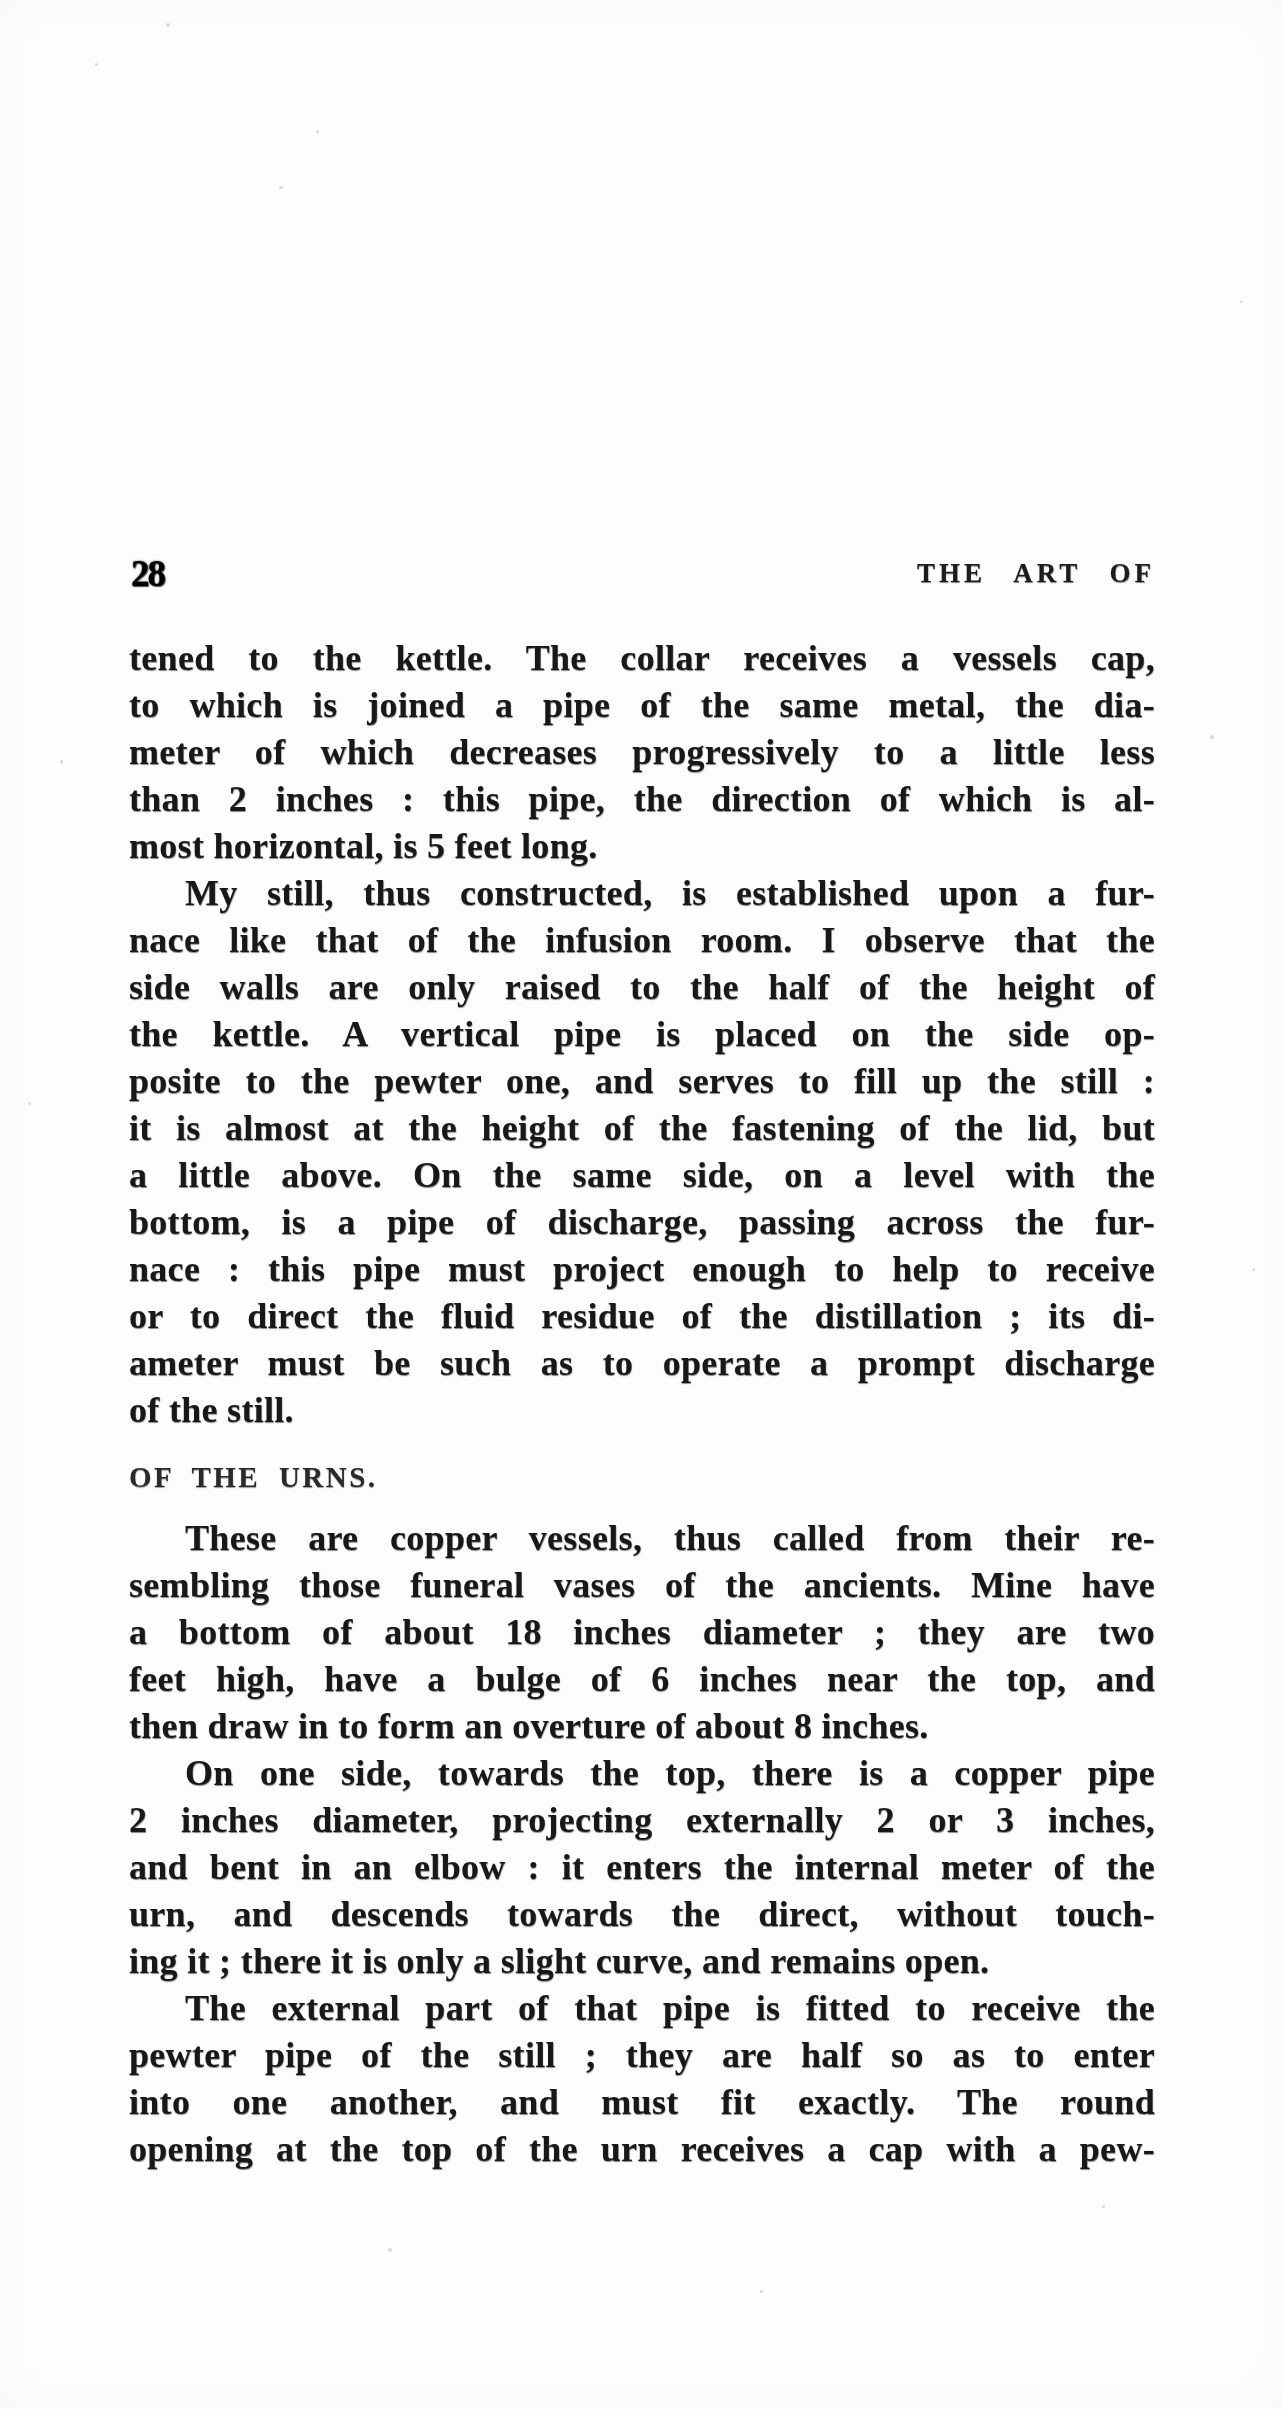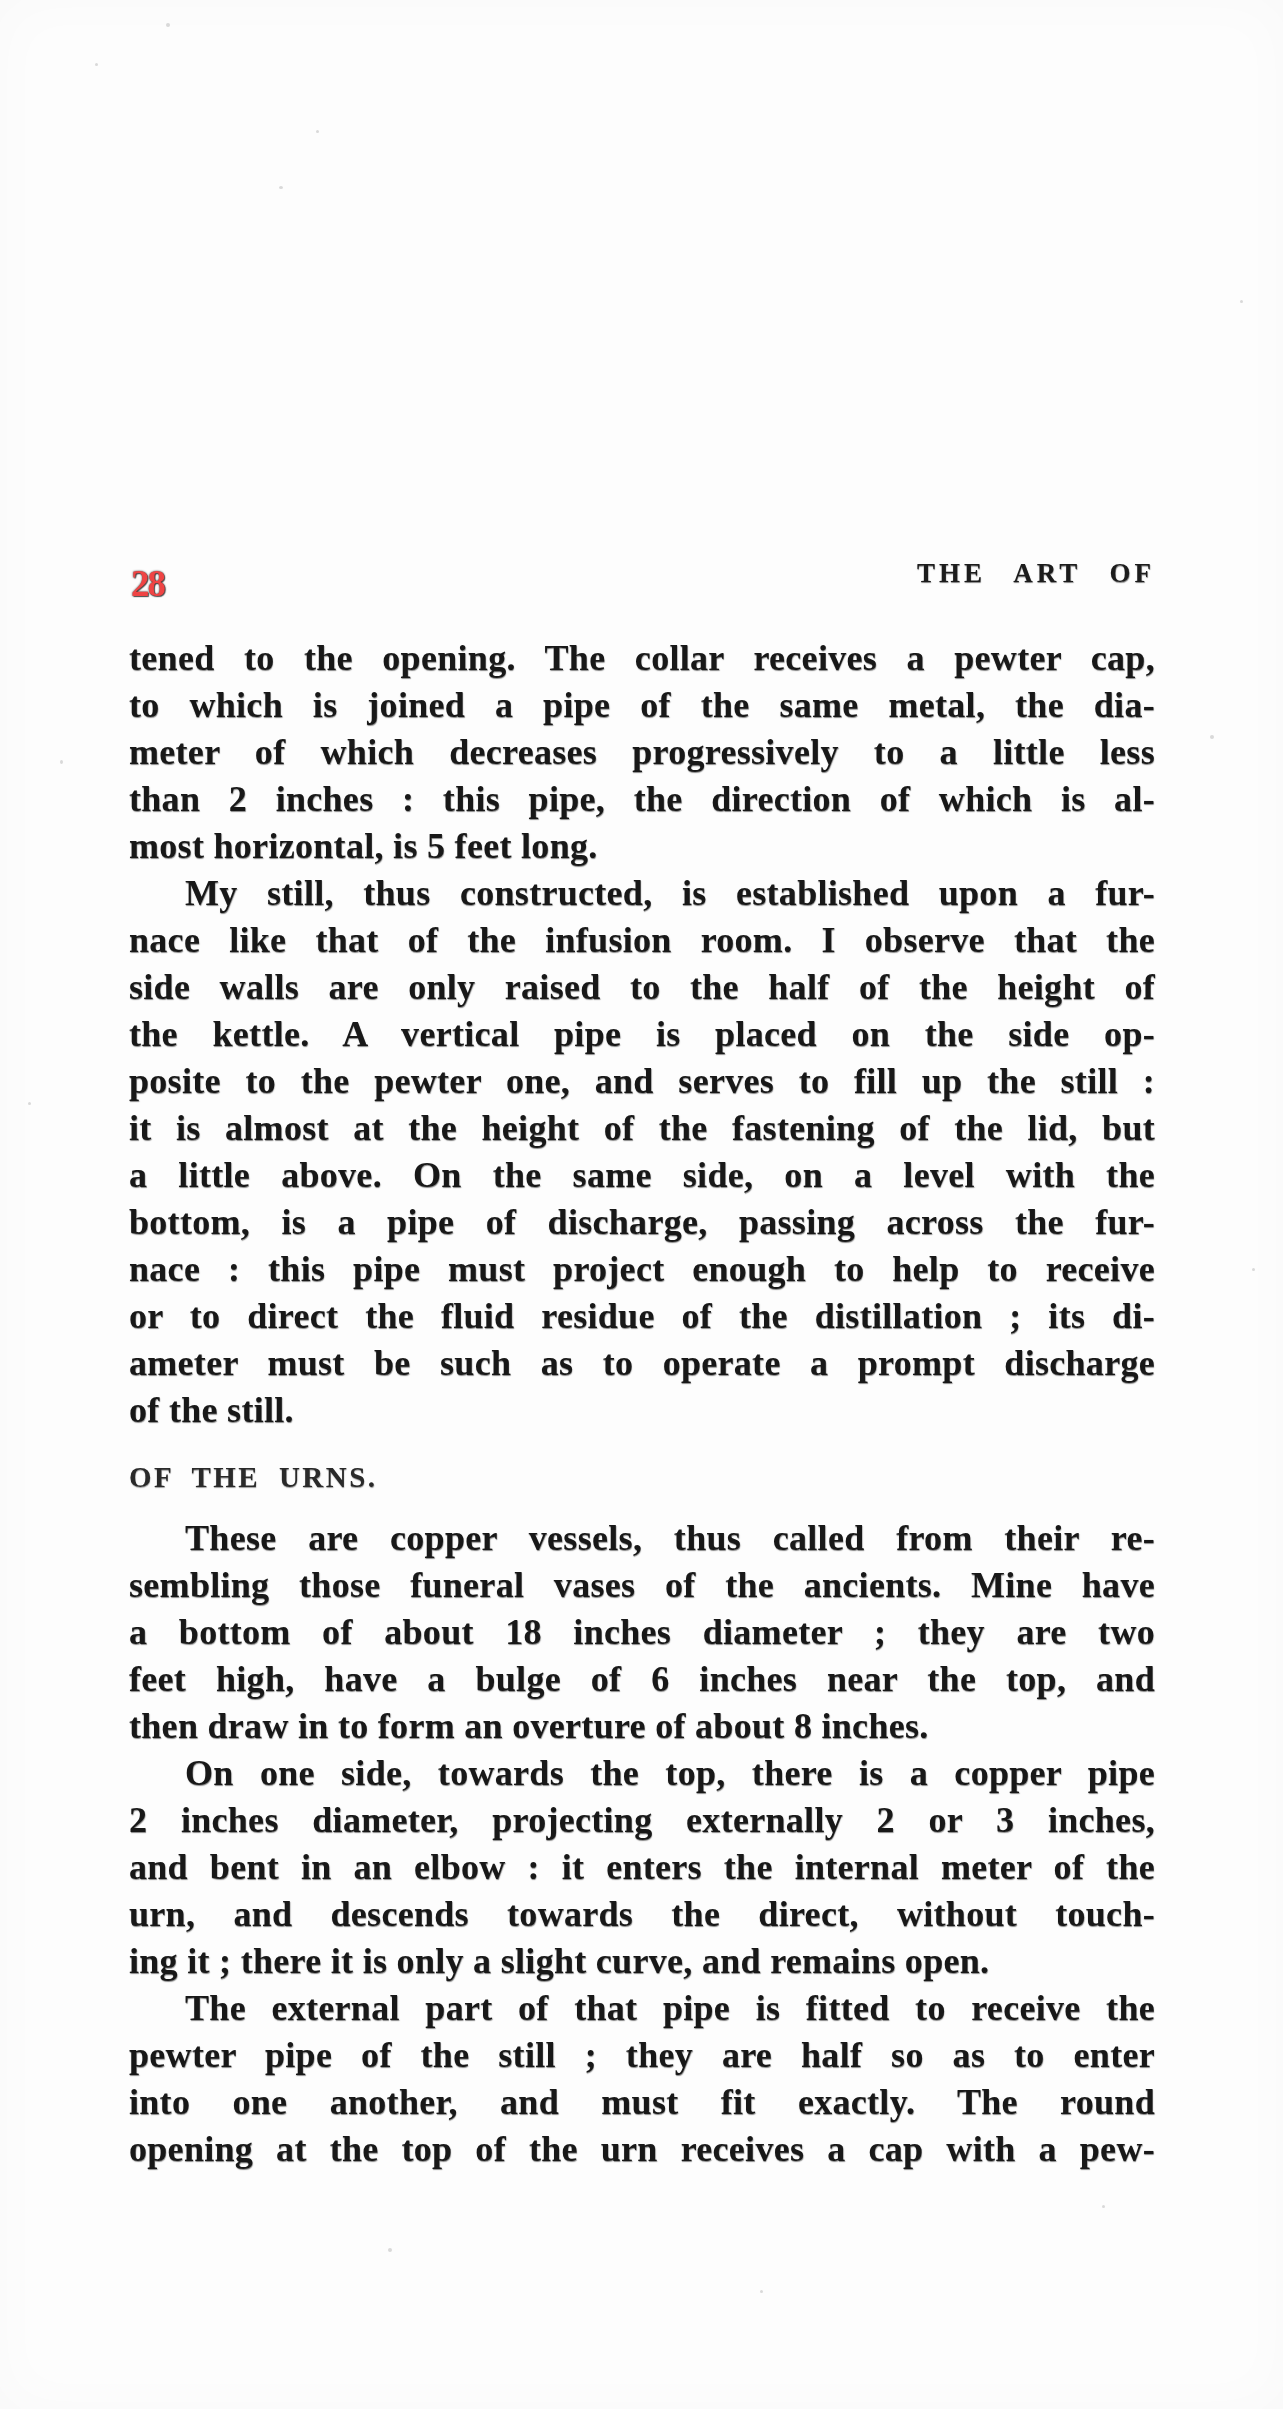--- a/index.html
+++ b/index.html
@@ -23,24 +23,24 @@
     width: 1026px;
     filter: blur(0.25px);
   }
   .running-head {
     position: relative;
     height: 50px;
   }
   .page-number {
     position: absolute;
     left: 2px;
-    top: 10px;
+    top: 0;
     font-size: 37px;
     font-weight: 800;
-    color: #ef4444;
+    color: #000000;
     letter-spacing: -2px;
     text-shadow: 0 0 2px rgba(0,0,0,0.85), 1px 1px 1px rgba(0,0,0,0.6);
   }
   .head-title {
     position: absolute;
     left: 0; right: 0;
     top: 6px;
     text-align: right;
     font-size: 27px;
     font-weight: 700;
@@ -92,21 +92,21 @@
   <div class="text-block">
 
     <div class="running-head">
       <span class="page-number">28</span>
       <span class="head-title">THE ART OF</span>
     </div>
 
     <div class="body-text">
 
       <div>
-        <div class="tl">tened to the opening.  The collar receives a pewter cap,</div>
+        <div class="tl">tened to the kettle.  The collar receives a vessels cap,</div>
         <div class="tl">to which is joined a pipe of the same metal, the dia-</div>
         <div class="tl">meter of which decreases progressively to a little less</div>
         <div class="tl">than 2 inches :  this pipe, the direction of which is al-</div>
         <div class="tl last">most horizontal, is 5 feet long.</div>
       </div>
 
       <div>
         <div class="tl ind">My still, thus constructed, is established upon a fur-</div>
         <div class="tl">nace like that of the infusion room.   I observe that the</div>
         <div class="tl">side walls are only raised to the half of the height of</div>

